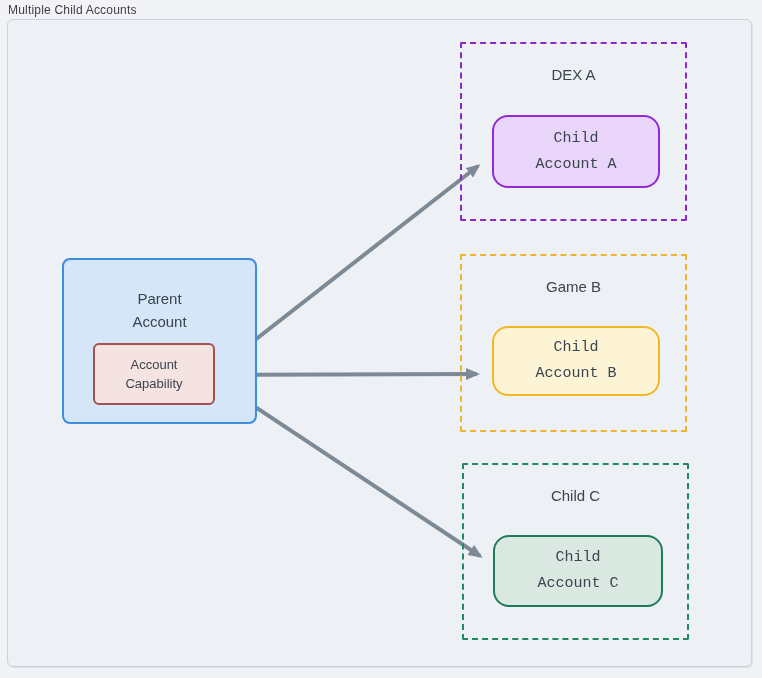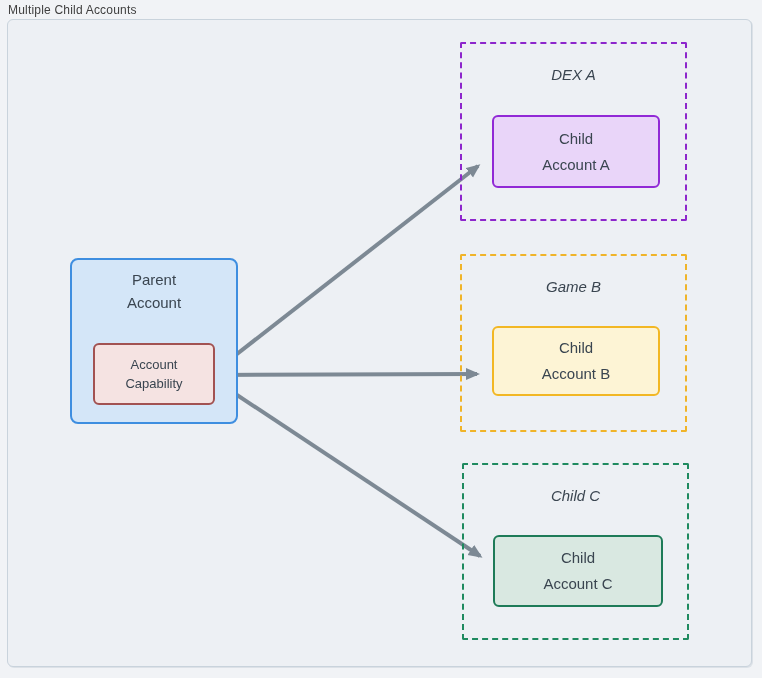--- a/index.html
+++ b/index.html
@@ -40,27 +40,27 @@
     display: flex;
     align-items: center;
     justify-content: center;
     text-align: center;
     color: #3a4550;
     font-weight: 500;
     white-space: pre-line;
   }
   
   .parent-box {
-    left: 70px; top: 258px; width: 168px; height: 166px;
+    left: 62px; top: 258px; width: 195px; height: 166px;
     background: #d4e6f8;
     border: 2px solid #3e8ee0;
     align-items: flex-start;
     font-size: 15px;
     line-height: 23px;
-    padding-top: 8px;
+    padding-top: 27px;
   }
   .capability-box {
     left: 93px; top: 343px; width: 122px; height: 62px;
     background: #f5e3e2;
     border: 2px solid #a25252;
     border-radius: 6px;
     font-size: 13px;
     line-height: 19px;
   }
   
@@ -71,29 +71,29 @@
     border-radius: 2px;
   }
   .platform-label {
     position: absolute;
     left: 0; right: 0;
     top: 22px;
     text-align: center;
     font-size: 15px;
     font-weight: 500;
     color: #3a4550;
-    font-style: italic;
   }
   .platform-a { left: 460px; top: 42px;  width: 227px; height: 179px; border-color: #8d26cc; }
   .platform-b { left: 460px; top: 254px; width: 227px; height: 178px; border-color: #f0b429; }
   .platform-c { left: 462px; top: 463px; width: 227px; height: 177px; border-color: #1f8a5f; }
   .child-box {
-    border-radius: 6px;
+    border-radius: 16px;
     font-size: 15px;
     line-height: 26px;
+    font-family: Liberation Mono, monospace;
   }
   .child-a { left: 492px; top: 115px; width: 168px; height: 73px; background: #e9d5f9; border: 2px solid #9129d6; }
   .child-b { left: 492px; top: 326px; width: 168px; height: 70px; background: #fdf4d5; border: 2px solid #f2b724; }
   .child-c { left: 493px; top: 535px; width: 170px; height: 72px; background: #d9e8e1; border: 2px solid #1e7b58; }
   .arrows-svg {
     position: absolute;
     left: 0; top: 0;
     width: 762px;
     height: 678px;
     pointer-events: none;

